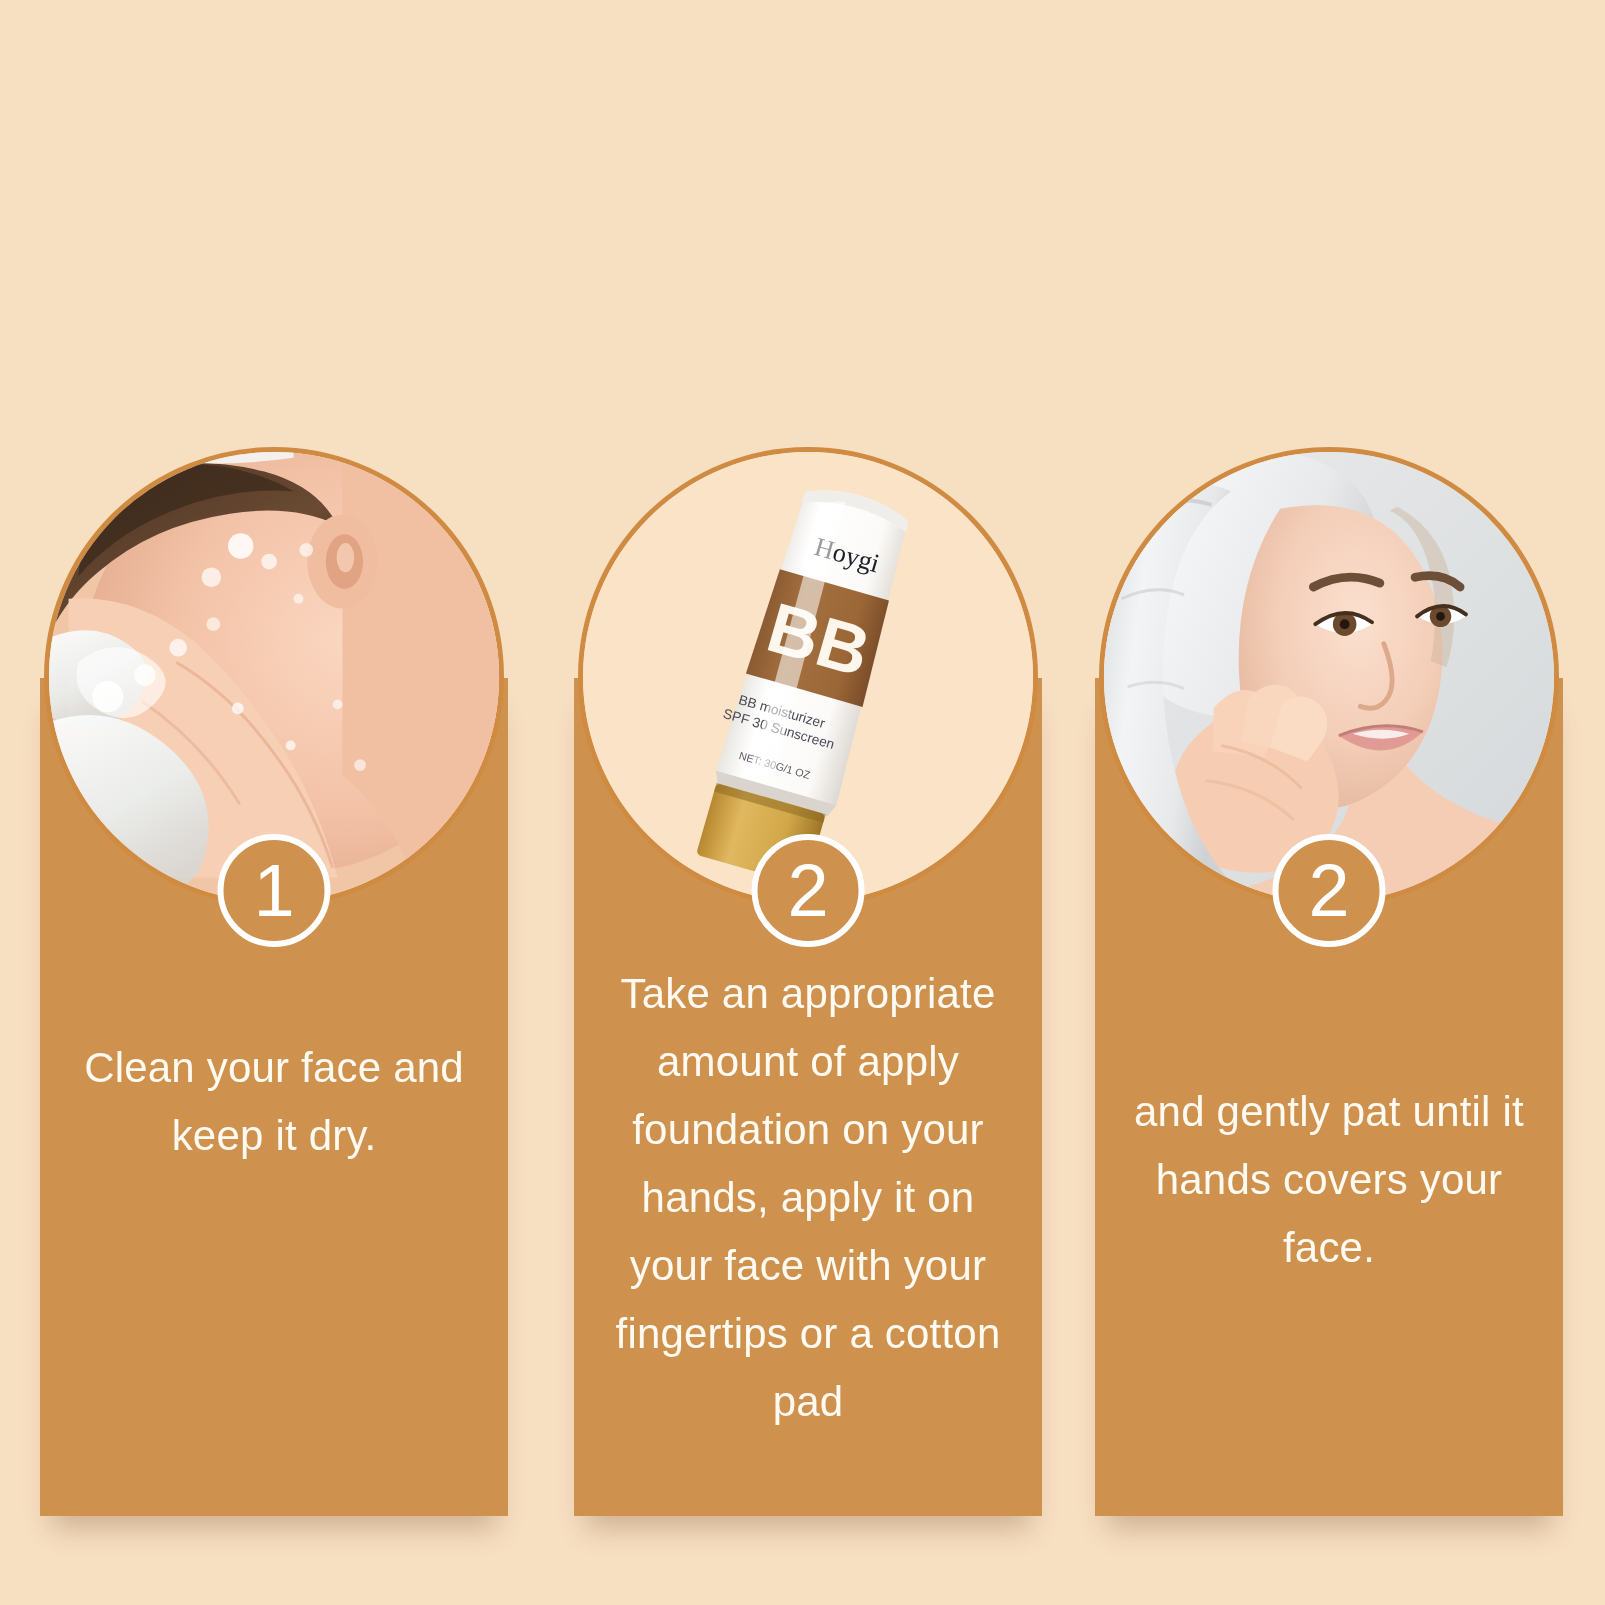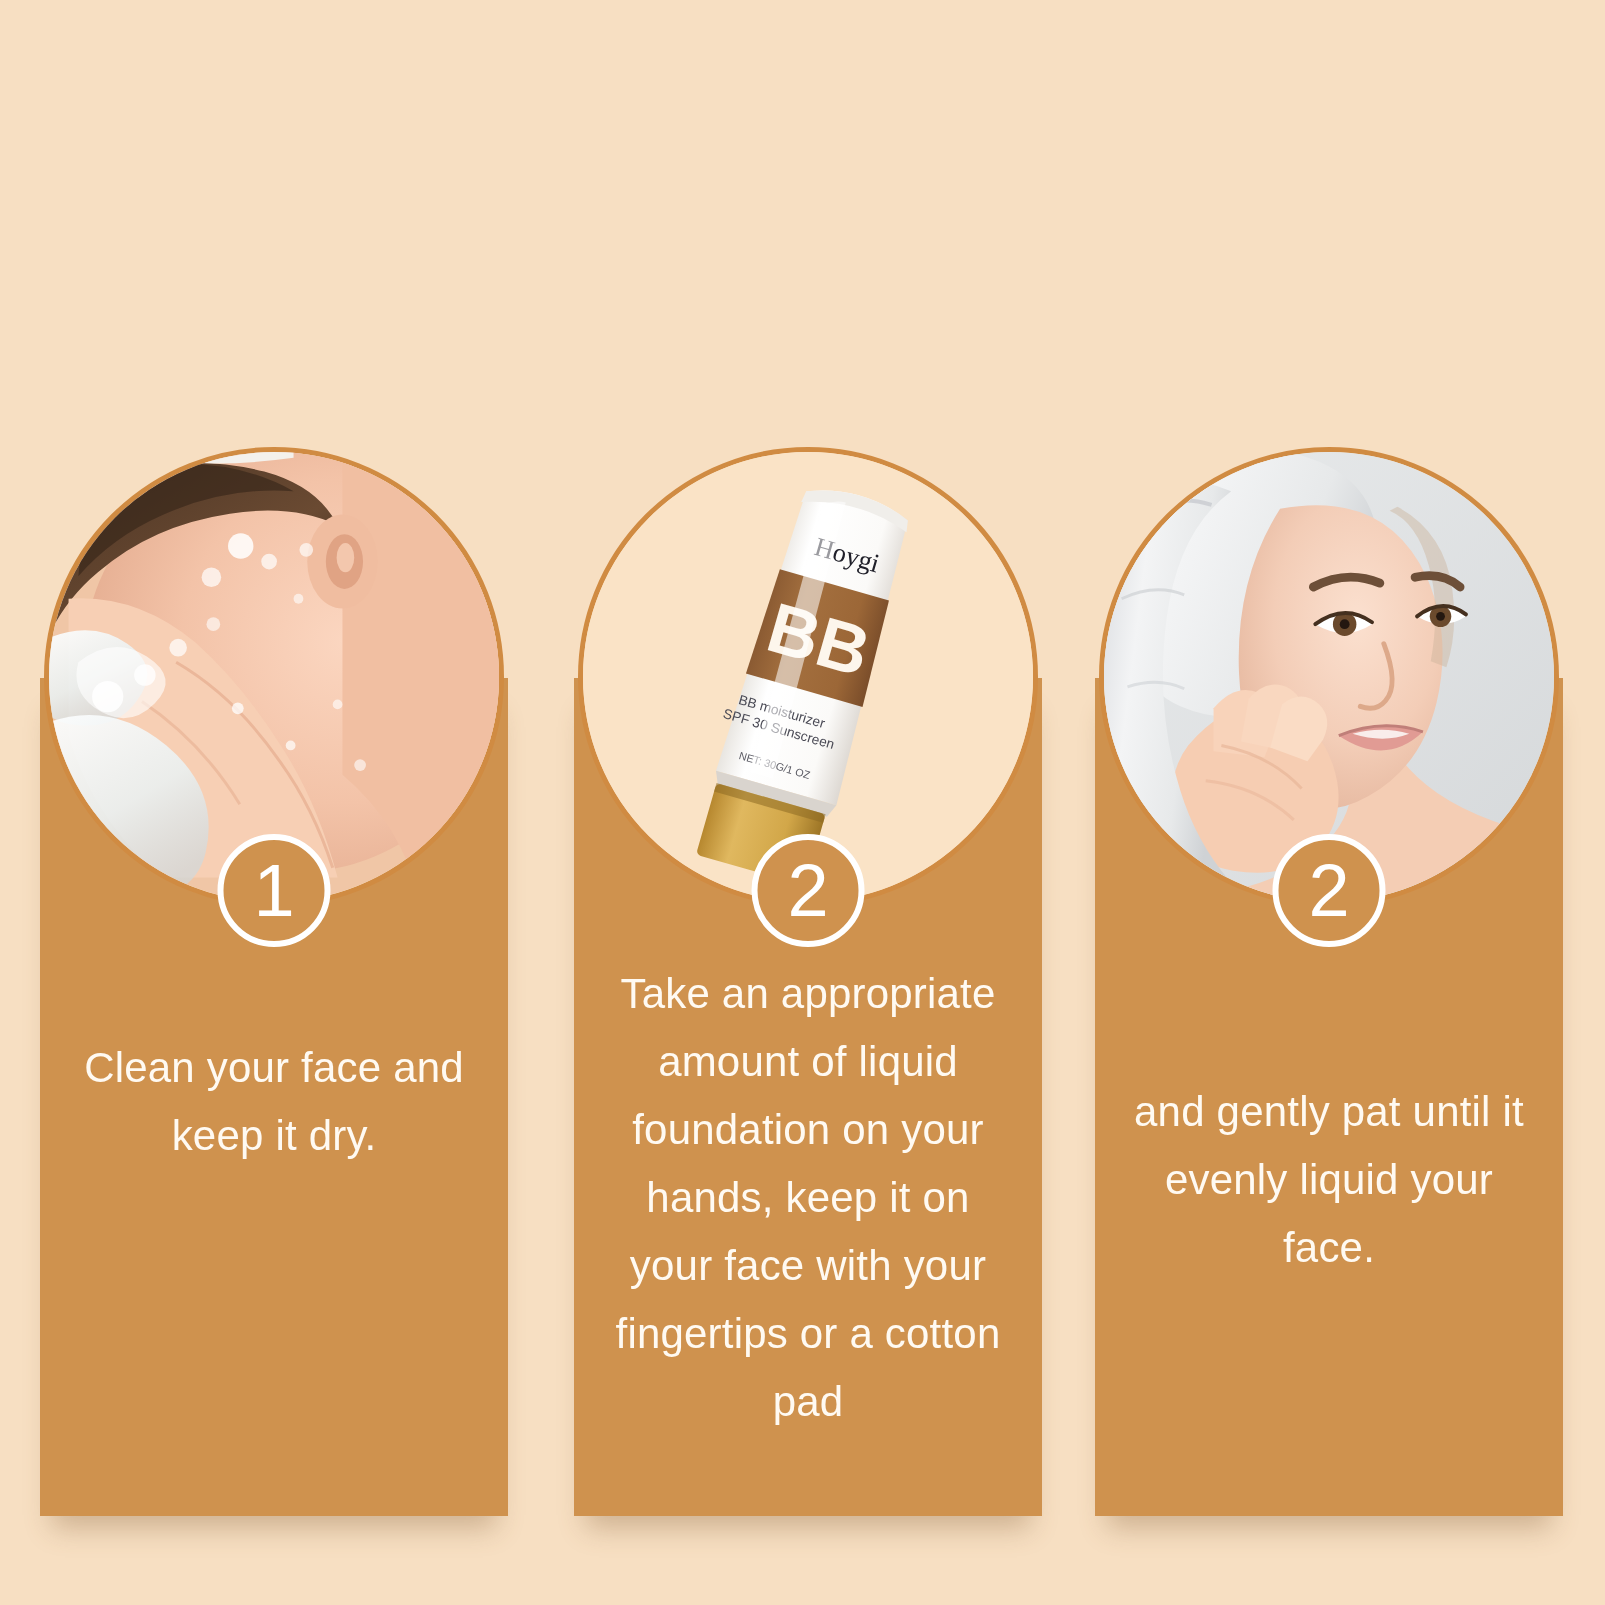--- a/index.html
+++ b/index.html
@@ -259,21 +259,21 @@
             <rect x="170" y="360" width="116" height="76" rx="5" fill="url(#capGold)"></rect>
             <rect x="170" y="360" width="116" height="9" fill="#8c6a22" opacity="0.55"></rect>
 
             <path d="M196 56 q12 -8 22 -8 l6 292 -24 0 z" fill="#ffffff" opacity="0.55"></path>
           </g>
         </svg>
       </div>
 
       <div class="badge">2</div>
 
-      <div class="caption caption-2">Take an appropriate amount of liquid foundation on your hands, keep it on your face with your fingertips or a cotton pad</div>
+      <div class="caption caption-2">Take an appropriate amount of apply foundation on your hands, apply it on your face with your fingertips or a cotton pad</div>
     </div>
 
     <div class="card card-3">
 
       <div class="media">
         <svg viewBox="0 0 460 460" preserveAspectRatio="xMidYMid slice">
           <defs>
             <radialGradient id="skin3" cx="58%" cy="38%" r="68%">
               <stop offset="0%" stop-color="#fbe0cf"></stop>
               <stop offset="60%" stop-color="#f3cdb7"></stop>
@@ -329,17 +329,17 @@
 
           <path d="M0 60 q60 -50 130 -20 q-54 40 -66 130 q-12 92 14 176 q16 52 50 92 l-128 0 z" fill="url(#towel3)"></path>
           <path d="M26 70 q40 -30 84 -16" stroke="#c8cbcf" stroke-width="4" fill="none" opacity="0.8"></path>
           <path d="M18 150 q34 -16 64 -4" stroke="#c8cbcf" stroke-width="3" fill="none" opacity="0.6"></path>
           <path d="M24 240 q32 -10 58 2" stroke="#c8cbcf" stroke-width="3" fill="none" opacity="0.5"></path>
         </svg>
       </div>
 
       <div class="badge">2</div>
 
-      <div class="caption caption-3">and gently pat until it evenly liquid your face.</div>
+      <div class="caption caption-3">and gently pat until it hands covers your face.</div>
     </div>
 
   </div>
 </div>
 
 </body></html>

